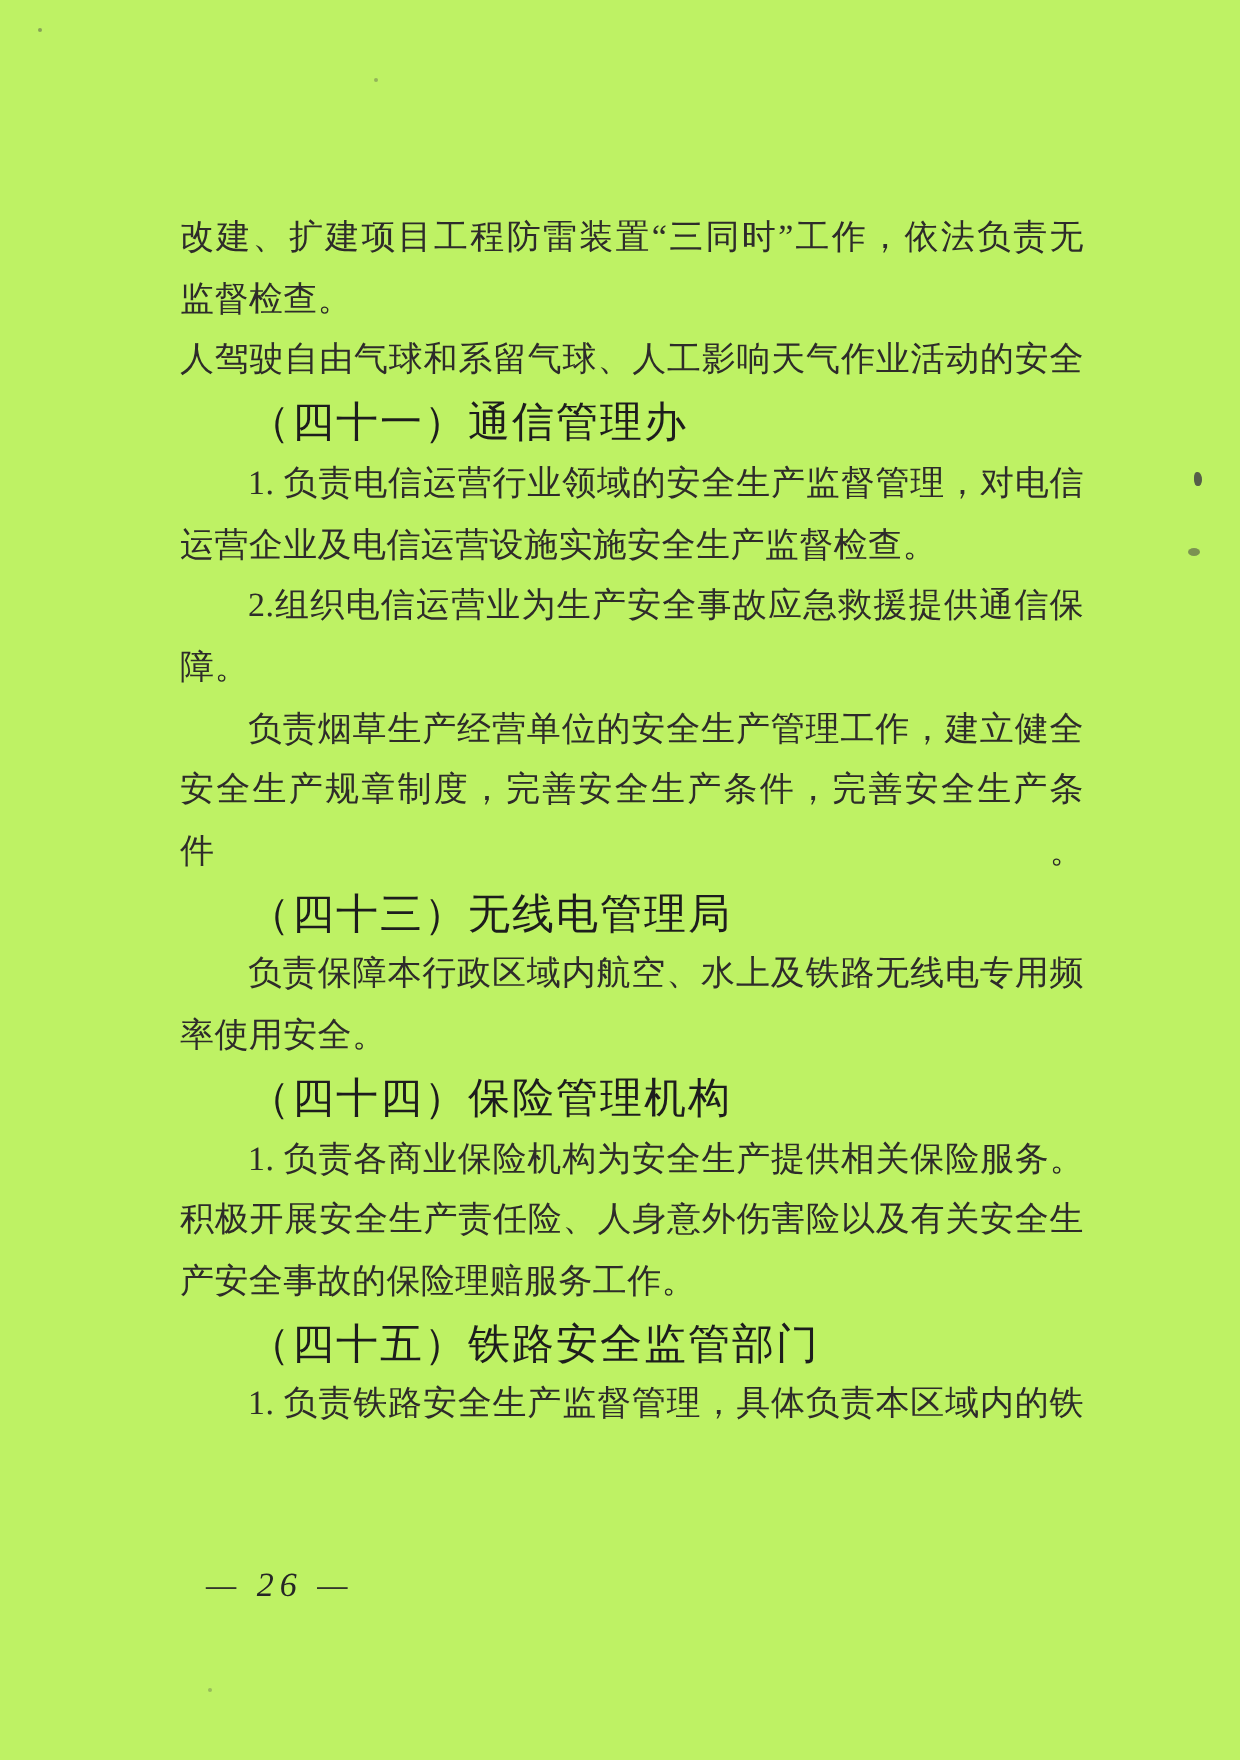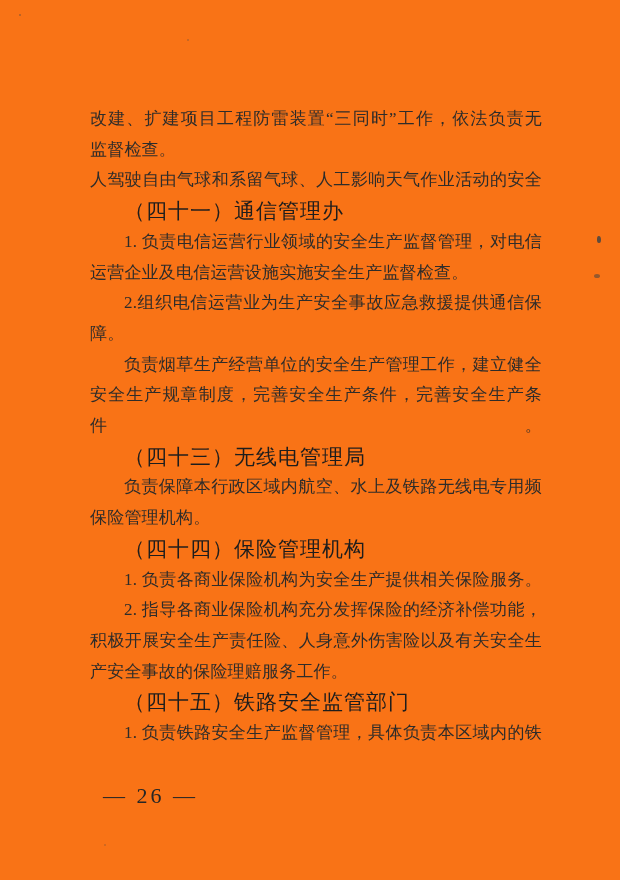--- a/index.html
+++ b/index.html
@@ -9,21 +9,21 @@
   body {
     width: 620px;
     height: 880px;
     background: #e8e8e8;
     font-family: "Liberation Serif", "DejaVu Serif", serif;
   }
   .page {
     position: relative;
     width: 620px;
     height: 880px;
-    background: #f97316;
+    background: #bef264;
     overflow: hidden;
     color: #2b2b2b;
   }
   .text-block {
     position: absolute;
     left: 90px;
     top: 104px;
     width: 452px;
   }
   .line {
@@ -42,23 +42,24 @@
   .heading {
     font-size: 21px;
     font-weight: 400;
     letter-spacing: 1px;
     color: #1d1d1d;
   }
   .page-number {
     position: absolute;
     left: 103px;
     top: 783px;
-    font-size: 22px;
+    font-size: 17px;
     letter-spacing: 3px;
     color: #262626;
+    font-style: italic;
   }
   .speck {
     position: absolute;
     background: #444;
     border-radius: 50%;
   }
   .speck.s1 { left: 597px; top: 236px; width: 4px; height: 7px; opacity: 0.85; border-radius: 40% 60% 50% 50%; }
   .speck.s2 { left: 594px; top: 274px; width: 6px; height: 4px; opacity: 0.55; }
   .speck.s3 { left: 19px;  top: 14px;  width: 2px; height: 2px; opacity: 0.45; }
   .speck.s4 { left: 187px; top: 39px;  width: 2px; height: 2px; opacity: 0.35; }
@@ -75,24 +76,23 @@
     <div class="line just">人驾驶自由气球和系留气球、人工影响天气作业活动的安全</div>
     <div class="line heading indent">（四十一）通信管理办</div>
     <div class="line just indent">1. 负责电信运营行业领域的安全生产监督管理，对电信</div>
     <div class="line">运营企业及电信运营设施实施安全生产监督检查。</div>
     <div class="line just indent">2.组织电信运营业为生产安全事故应急救援提供通信保</div>
     <div class="line">障。</div>
     <div class="line just indent">负责烟草生产经营单位的安全生产管理工作，建立健全</div>
     <div class="line just">安全生产规章制度，完善安全生产条件，完善安全生产条件。</div>
     <div class="line heading indent">（四十三）无线电管理局</div>
     <div class="line just indent">负责保障本行政区域内航空、水上及铁路无线电专用频</div>
-    <div class="line">保险管理机构。</div>
+    <div class="line">率使用安全。</div>
     <div class="line heading indent">（四十四）保险管理机构</div>
     <div class="line just indent">1. 负责各商业保险机构为安全生产提供相关保险服务。</div>
-    <div class="line just indent">2. 指导各商业保险机构充分发挥保险的经济补偿功能，</div>
     <div class="line just">积极开展安全生产责任险、人身意外伤害险以及有关安全生</div>
     <div class="line">产安全事故的保险理赔服务工作。</div>
     <div class="line heading indent">（四十五）铁路安全监管部门</div>
     <div class="line just indent">1. 负责铁路安全生产监督管理，具体负责本区域内的铁</div>
   </div>
 
   <div class="page-number">— 26 —</div>
 
   <div class="speck s1"></div>
   <div class="speck s2"></div>

